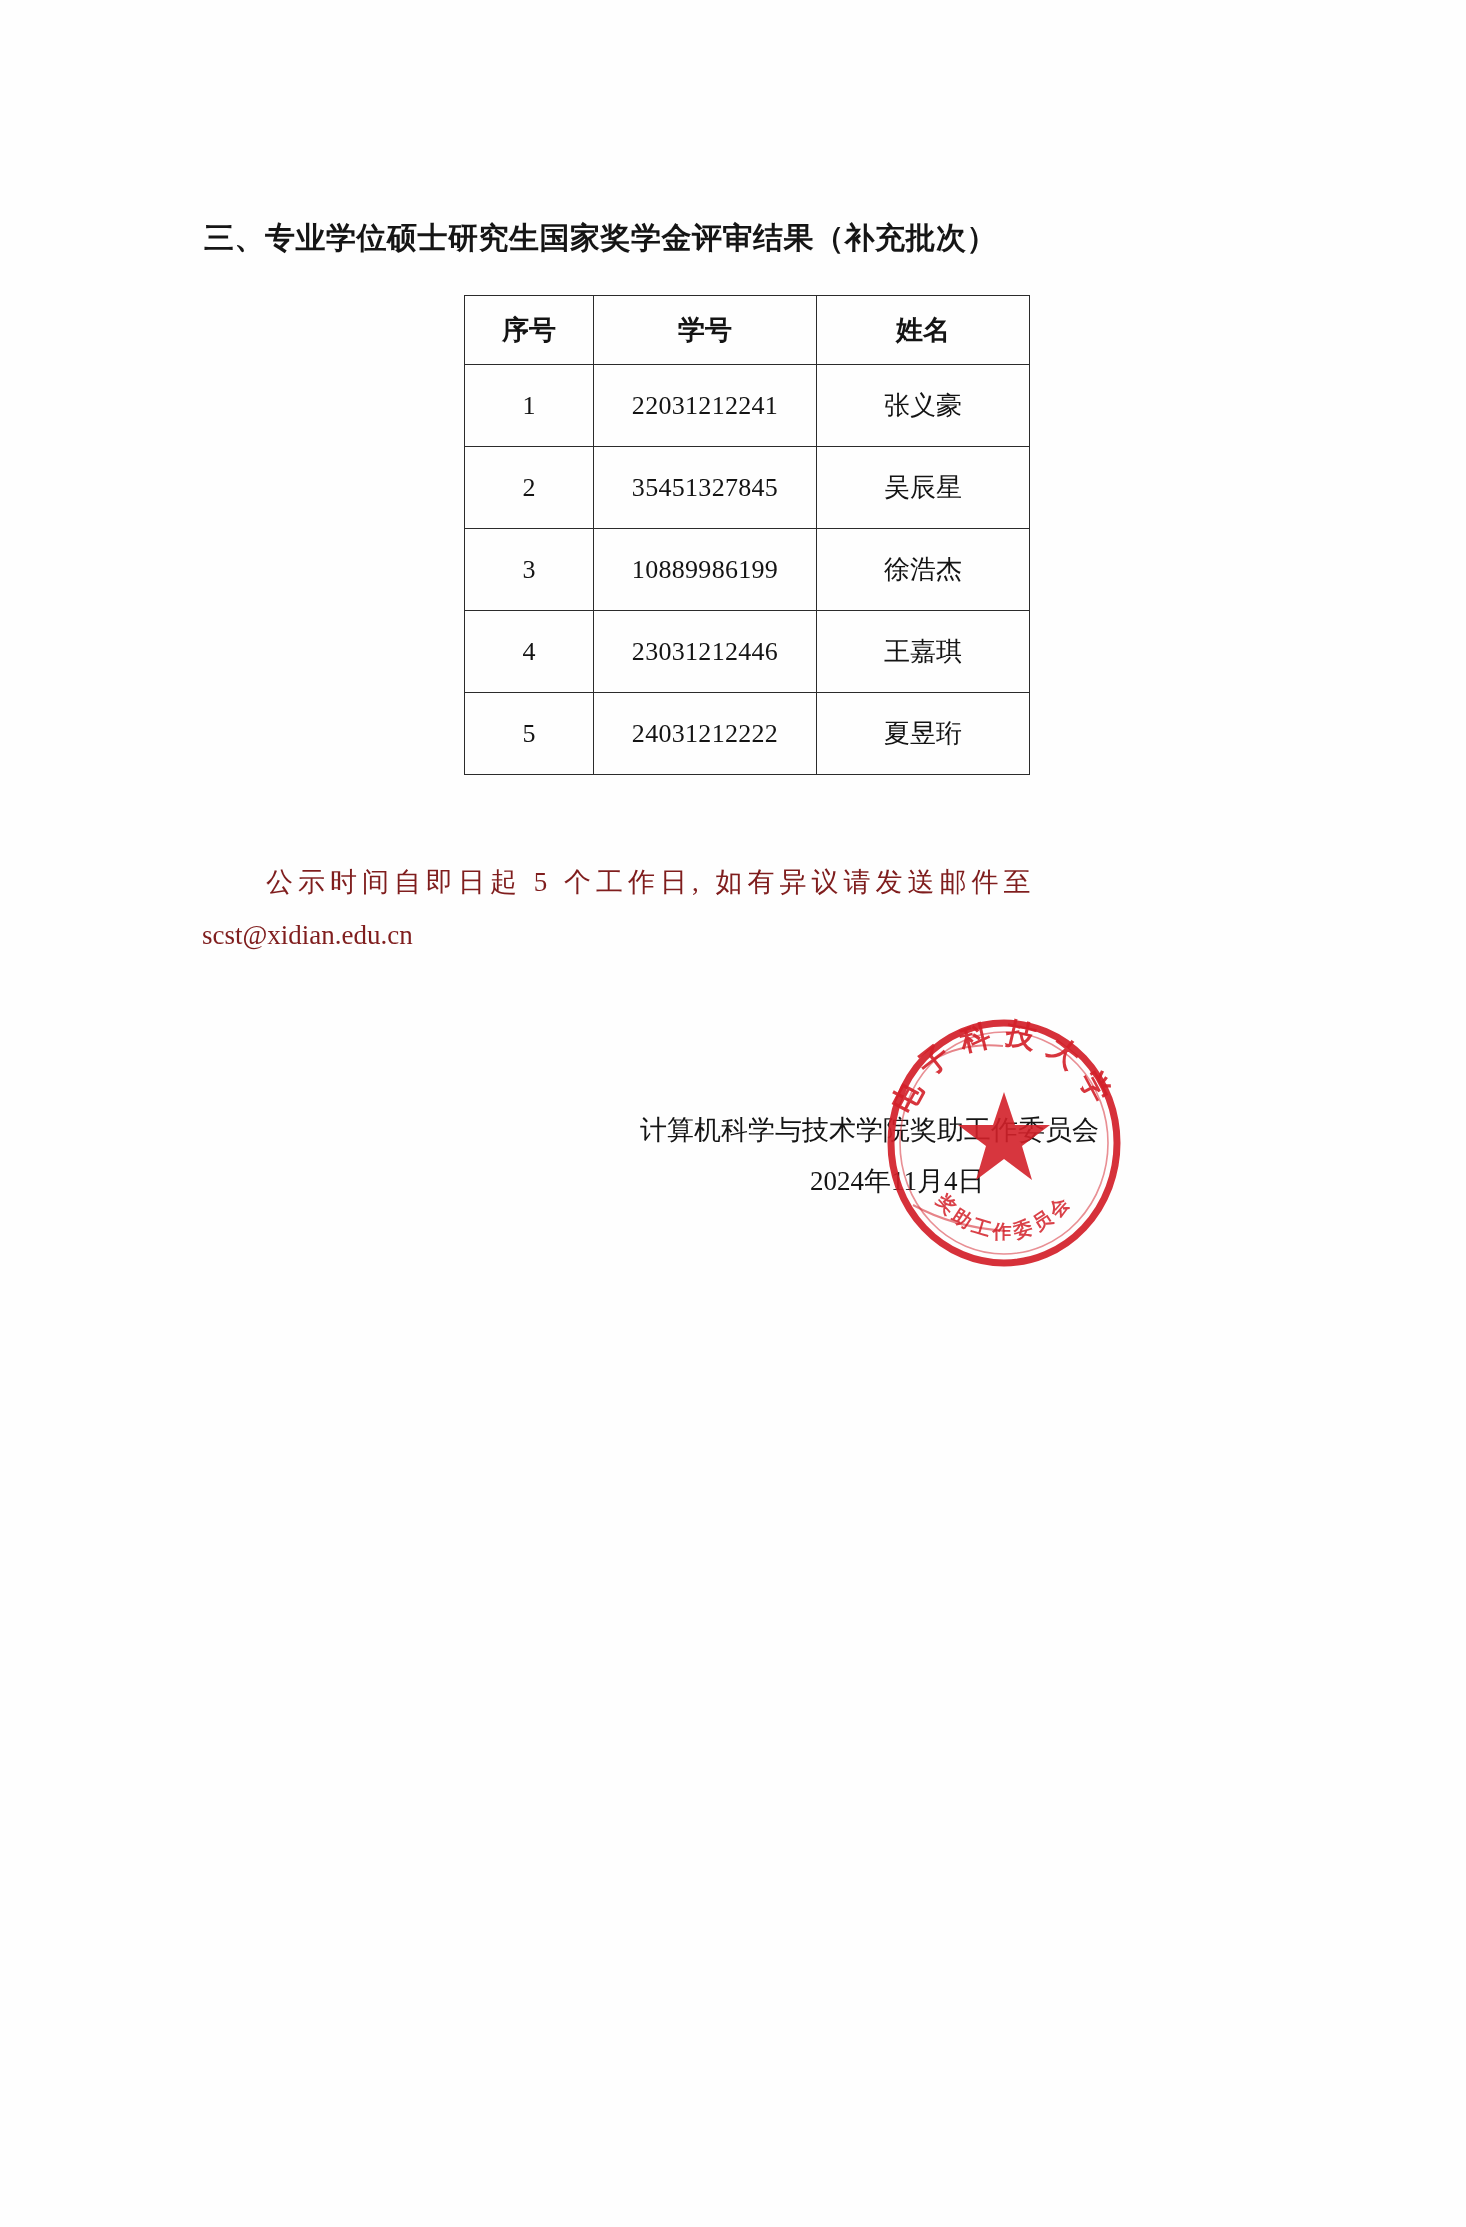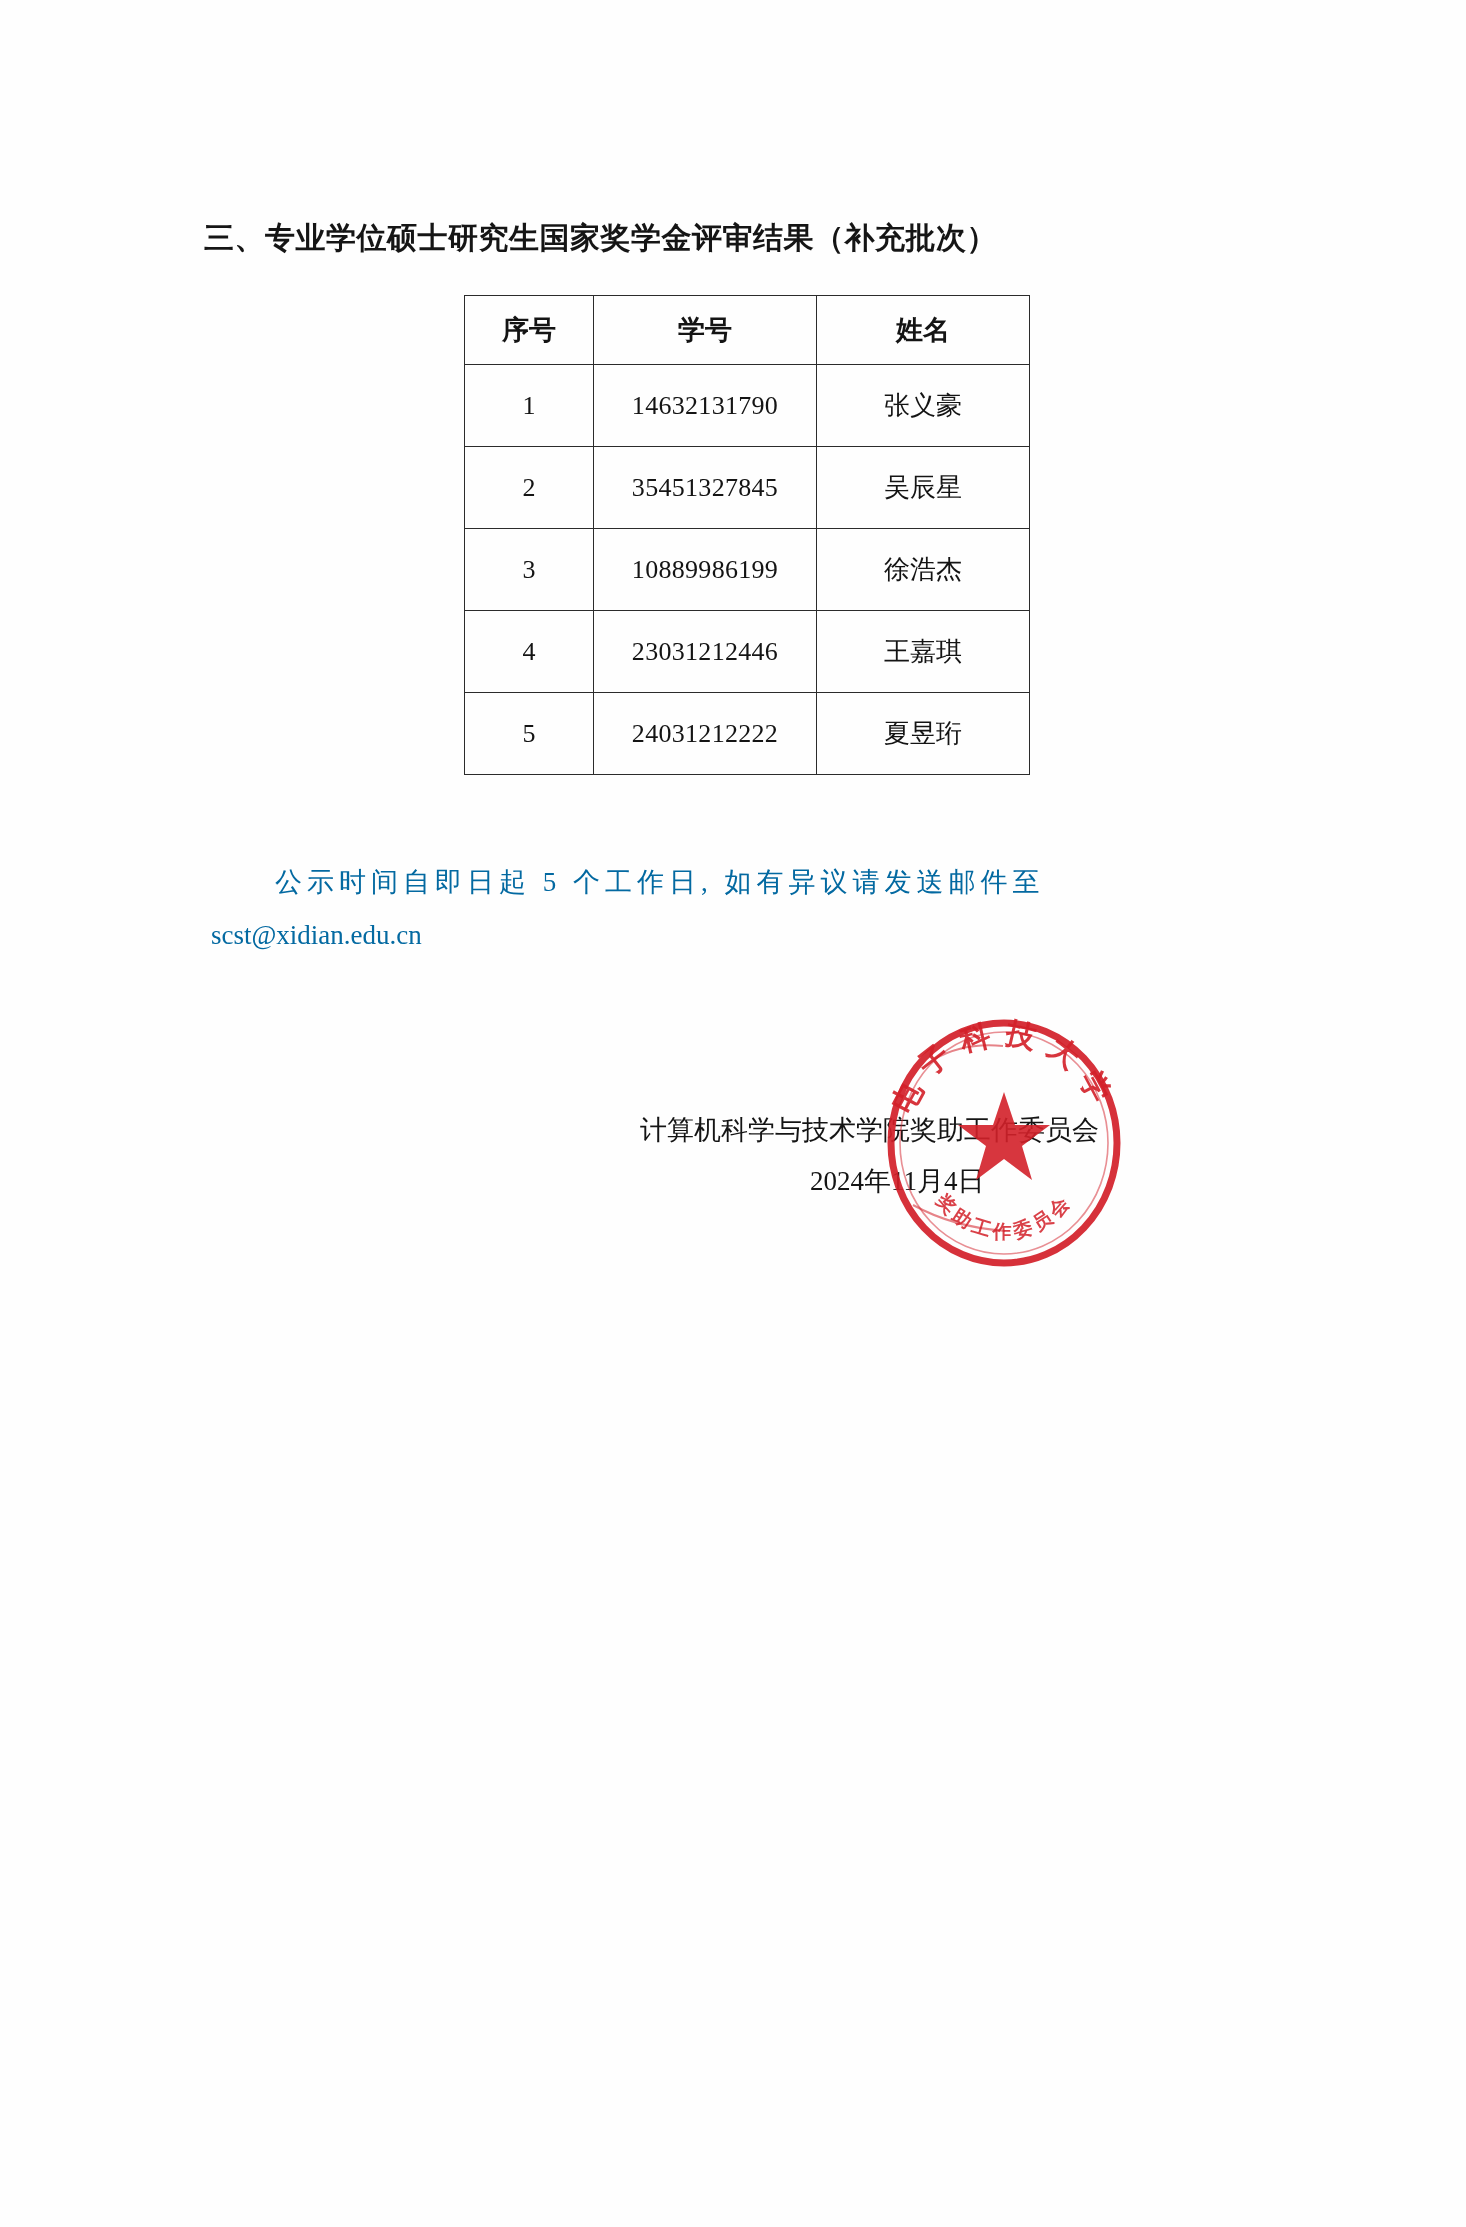--- a/index.html
+++ b/index.html
@@ -64,26 +64,26 @@
     height: 81px;
   }
   .col-idx { width: 128px; }
   .col-sid { width: 222px; }
   .col-name { width: 212px; }
   td.sid { font-family: "Liberation Serif", serif; letter-spacing: 0.3px; }
 
   
   .notice {
     position: absolute;
-    left: 211px;
+    left: 202px;
     top: 856px;
     width: 1060px;
     font-size: 27px;
     line-height: 1.95;
-    color: #0369a1;
+    color: #7f1d1d;
   }
   .notice .indent {
     display: block;
     text-indent: 64px;
     letter-spacing: 5px;
   }
   .notice .email {
     display: block;
     letter-spacing: 0px;
     font-family: "Liberation Serif", serif;
@@ -126,21 +126,21 @@
       <thead>
         <tr>
           <th class="col-idx">序号</th>
           <th class="col-sid">学号</th>
           <th class="col-name">姓名</th>
         </tr>
       </thead>
       <tbody>
         <tr>
           <td>1</td>
-          <td class="sid">14632131790</td>
+          <td class="sid">22031212241</td>
           <td>张义豪</td>
         </tr>
         <tr>
           <td>2</td>
           <td class="sid">35451327845</td>
           <td>吴辰星</td>
         </tr>
         <tr>
           <td>3</td>
           <td class="sid">10889986199</td>

